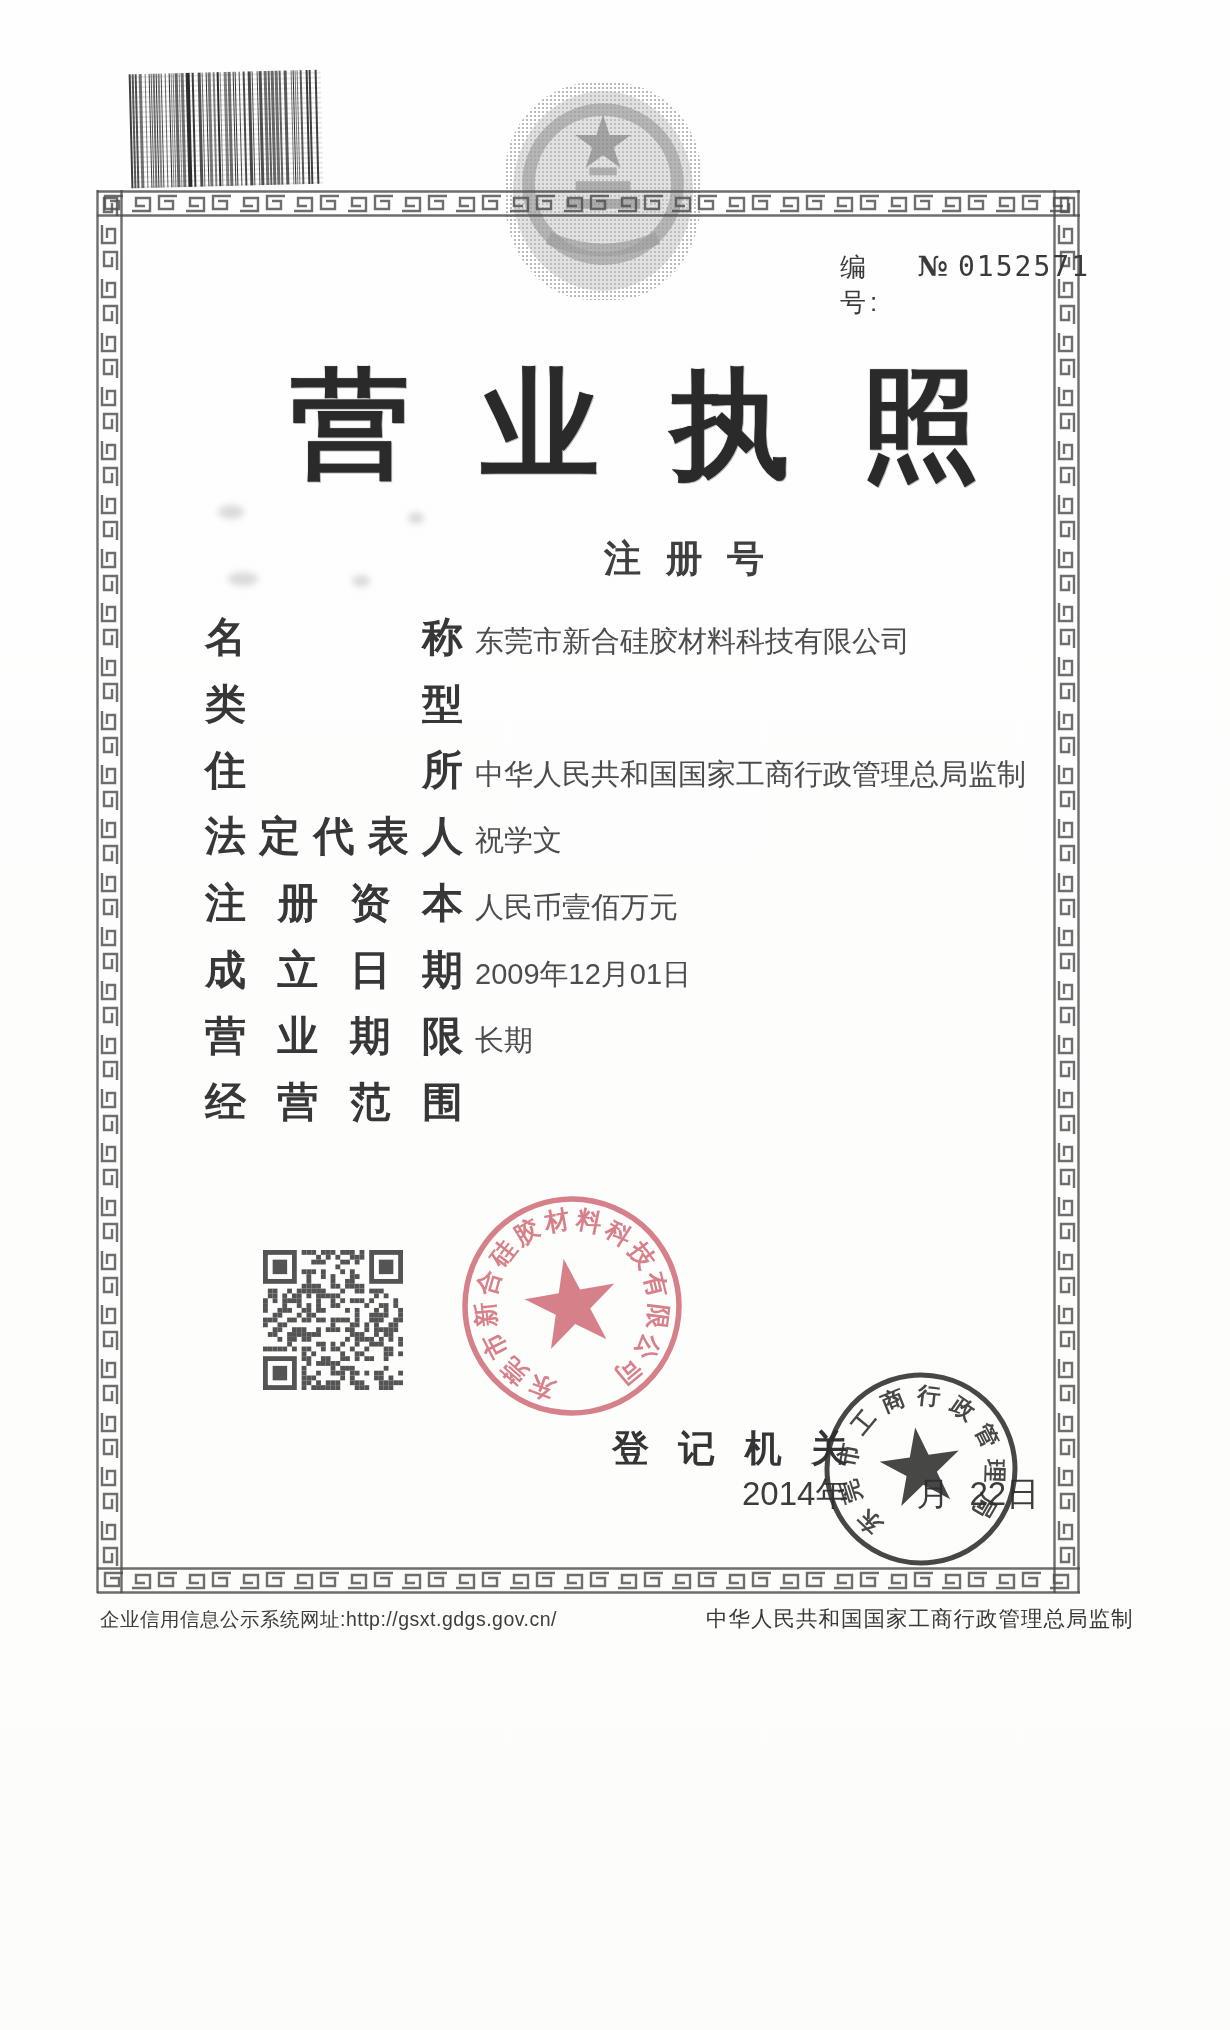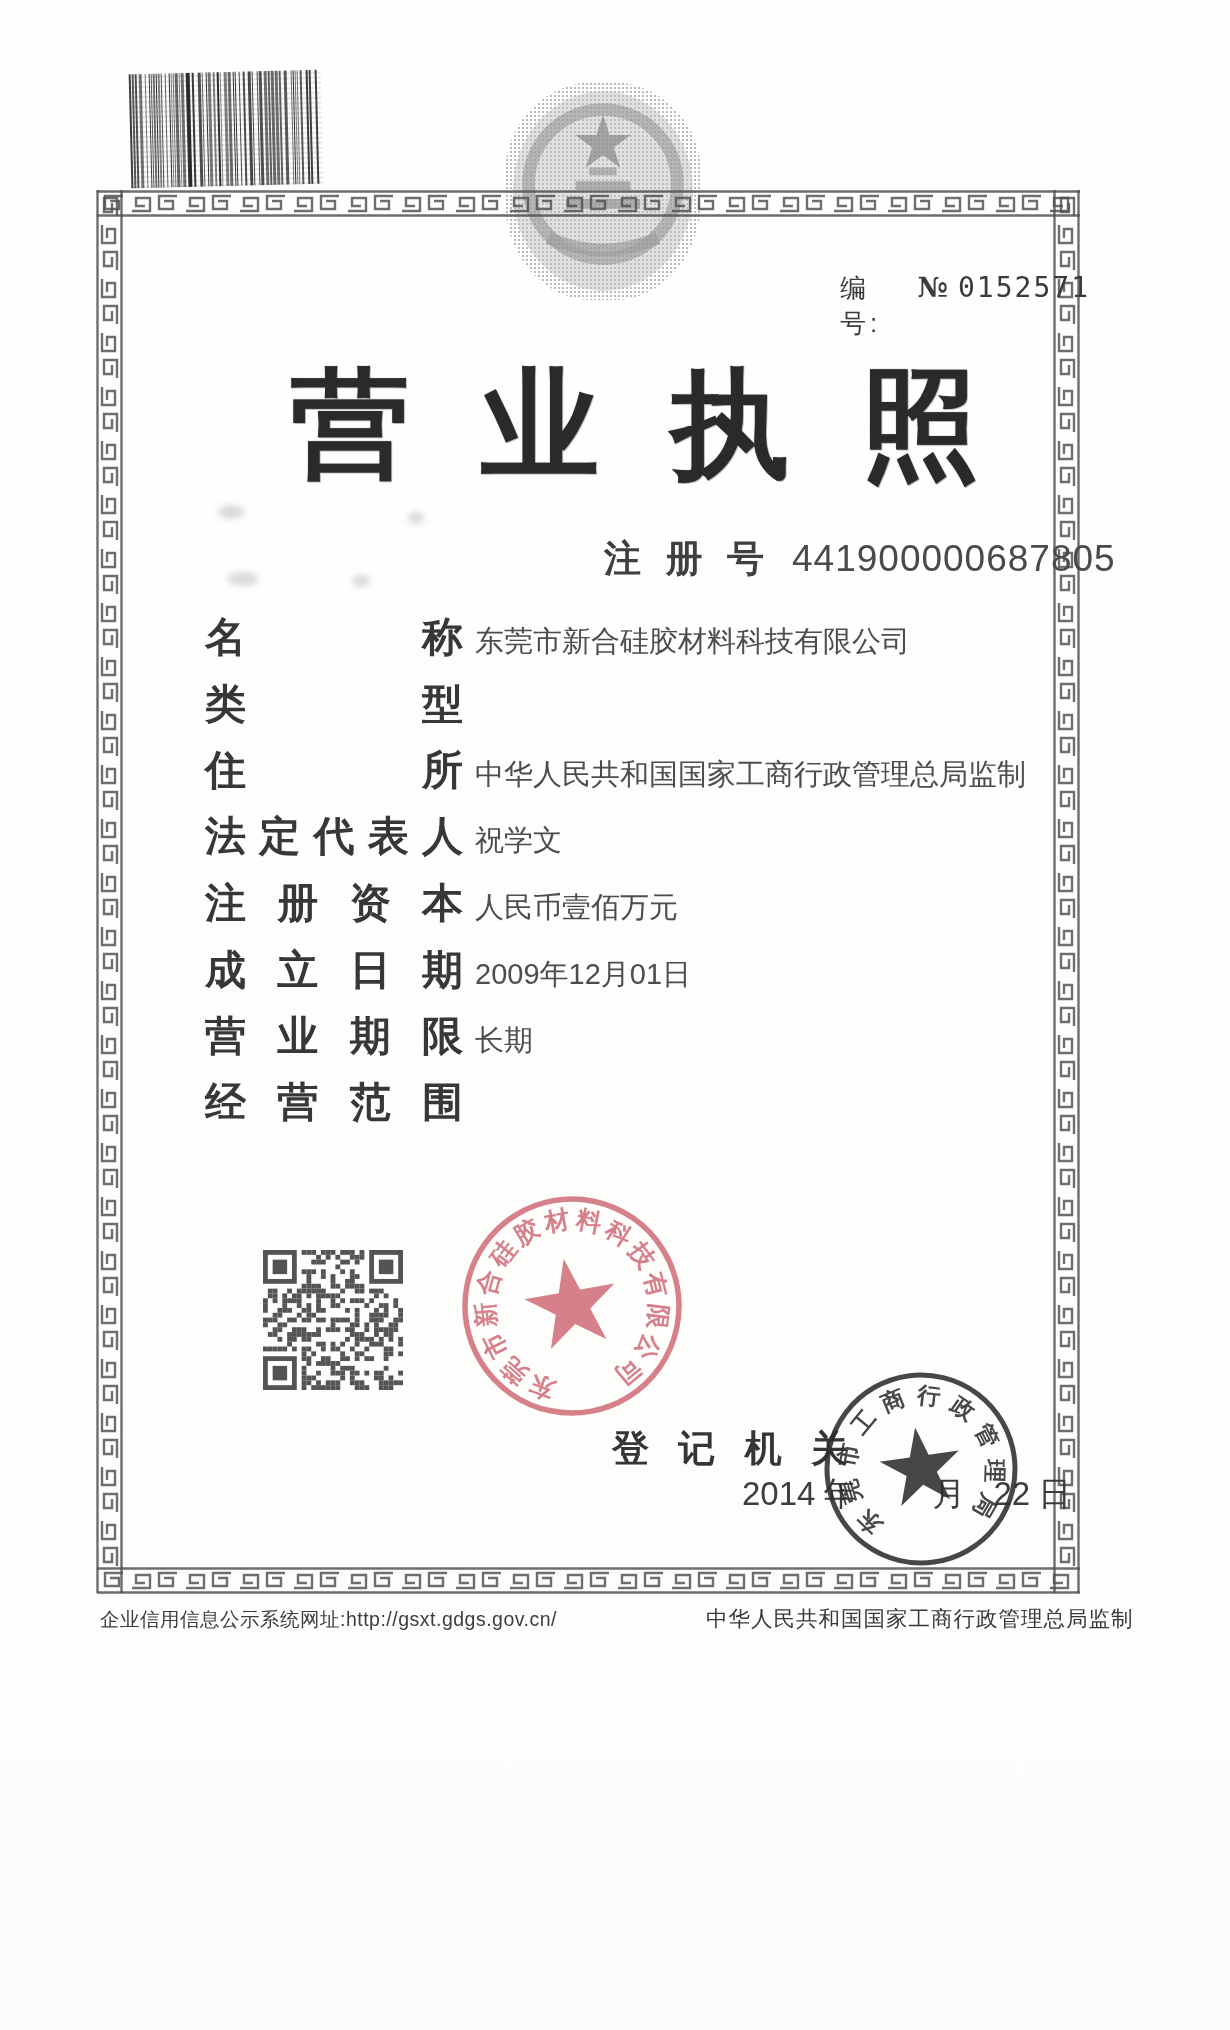--- a/index.html
+++ b/index.html
@@ -35,21 +35,20 @@
   
   .meander{position:absolute; opacity:.82;}
   .meander svg{display:block;}
   .meander.vert{transform:rotate(90deg); transform-origin:0 0;}
 
   
   .serial{
     left:840px; top:250px; width:250px; height:40px;
     display:flex; align-items:baseline; gap:10px;
     color:#3a3a3a;
-    margin-top:21px;
   }
   .serial .lbl{font-size:26px; letter-spacing:4px;}
   .serial .no-sym{font-family:"DejaVu Serif", serif; font-weight:bold; font-size:28px;}
   .serial .num{font-family:"DejaVu Sans Mono", monospace; font-size:28px; letter-spacing:2px;}
 
   
   .title{
     left:0; top:346px; width:1230px; text-align:center;
     font-size:118px; font-weight:bold; letter-spacing:72px; text-indent:72px;
     color:#262626;
@@ -80,21 +79,21 @@
   .qr{left:263px; top:1250px; width:140px; height:140px; filter:blur(.3px); opacity:.88;}
 
   
   .seal{pointer-events:none;}
   .seal.red{left:452px; top:1186px; filter:blur(.5px); opacity:.66;}
   .seal.black{left:816px; top:1364px; opacity:.88; filter:blur(.3px);}
 
   
   .registry{left:612px; top:1424px; font-size:37px; font-weight:600; color:#353535;}
   .registry .spread{width:236px;}
-  .dateline{left:742px; top:1472px; font-size:33px; color:#3c3c3c; display:flex; gap:8px; align-items:baseline;}
+  .dateline{left:742px; top:1472px; font-size:33px; color:#3c3c3c; display:flex; gap:0; align-items:baseline;}
   .dateline .gap-month{margin-left:68px;}
   .dateline .gap-day{margin-left:20px;}
 
   
   .footer-left{left:100px; top:1606px; font-size:19.5px; color:#3d3d3d; letter-spacing:.5px;}
   .footer-right{left:706px; top:1604px; font-size:21.5px; color:#383838; letter-spacing:1px;}
 
   
   .smudge{background:#9a9aa2; border-radius:50%; filter:blur(3px); opacity:.35;}
 </style>
@@ -205,21 +204,20 @@
   <div class="abs smudge" style="left:408px; top:512px; width:16px; height:12px;"></div>
   <div class="abs smudge" style="left:228px; top:572px; width:30px; height:14px;"></div>
   <div class="abs smudge" style="left:352px; top:575px; width:18px; height:12px;"></div>
 
   <div class="abs regnum">
     <span class="lbl spread">
         <span>注</span>
         <span>册</span>
         <span>号</span>
       </span>
-    <span class="val">441900000687805</span>
   </div>
 
   <div class="row" style="top:615px;">
     <span class="lbl spread">
         <span>名</span>
         <span>称</span>
       </span>
     <span class="val">东莞市新合硅胶材料科技有限公司</span>
   </div>
   <div class="row" style="top:682px;">

